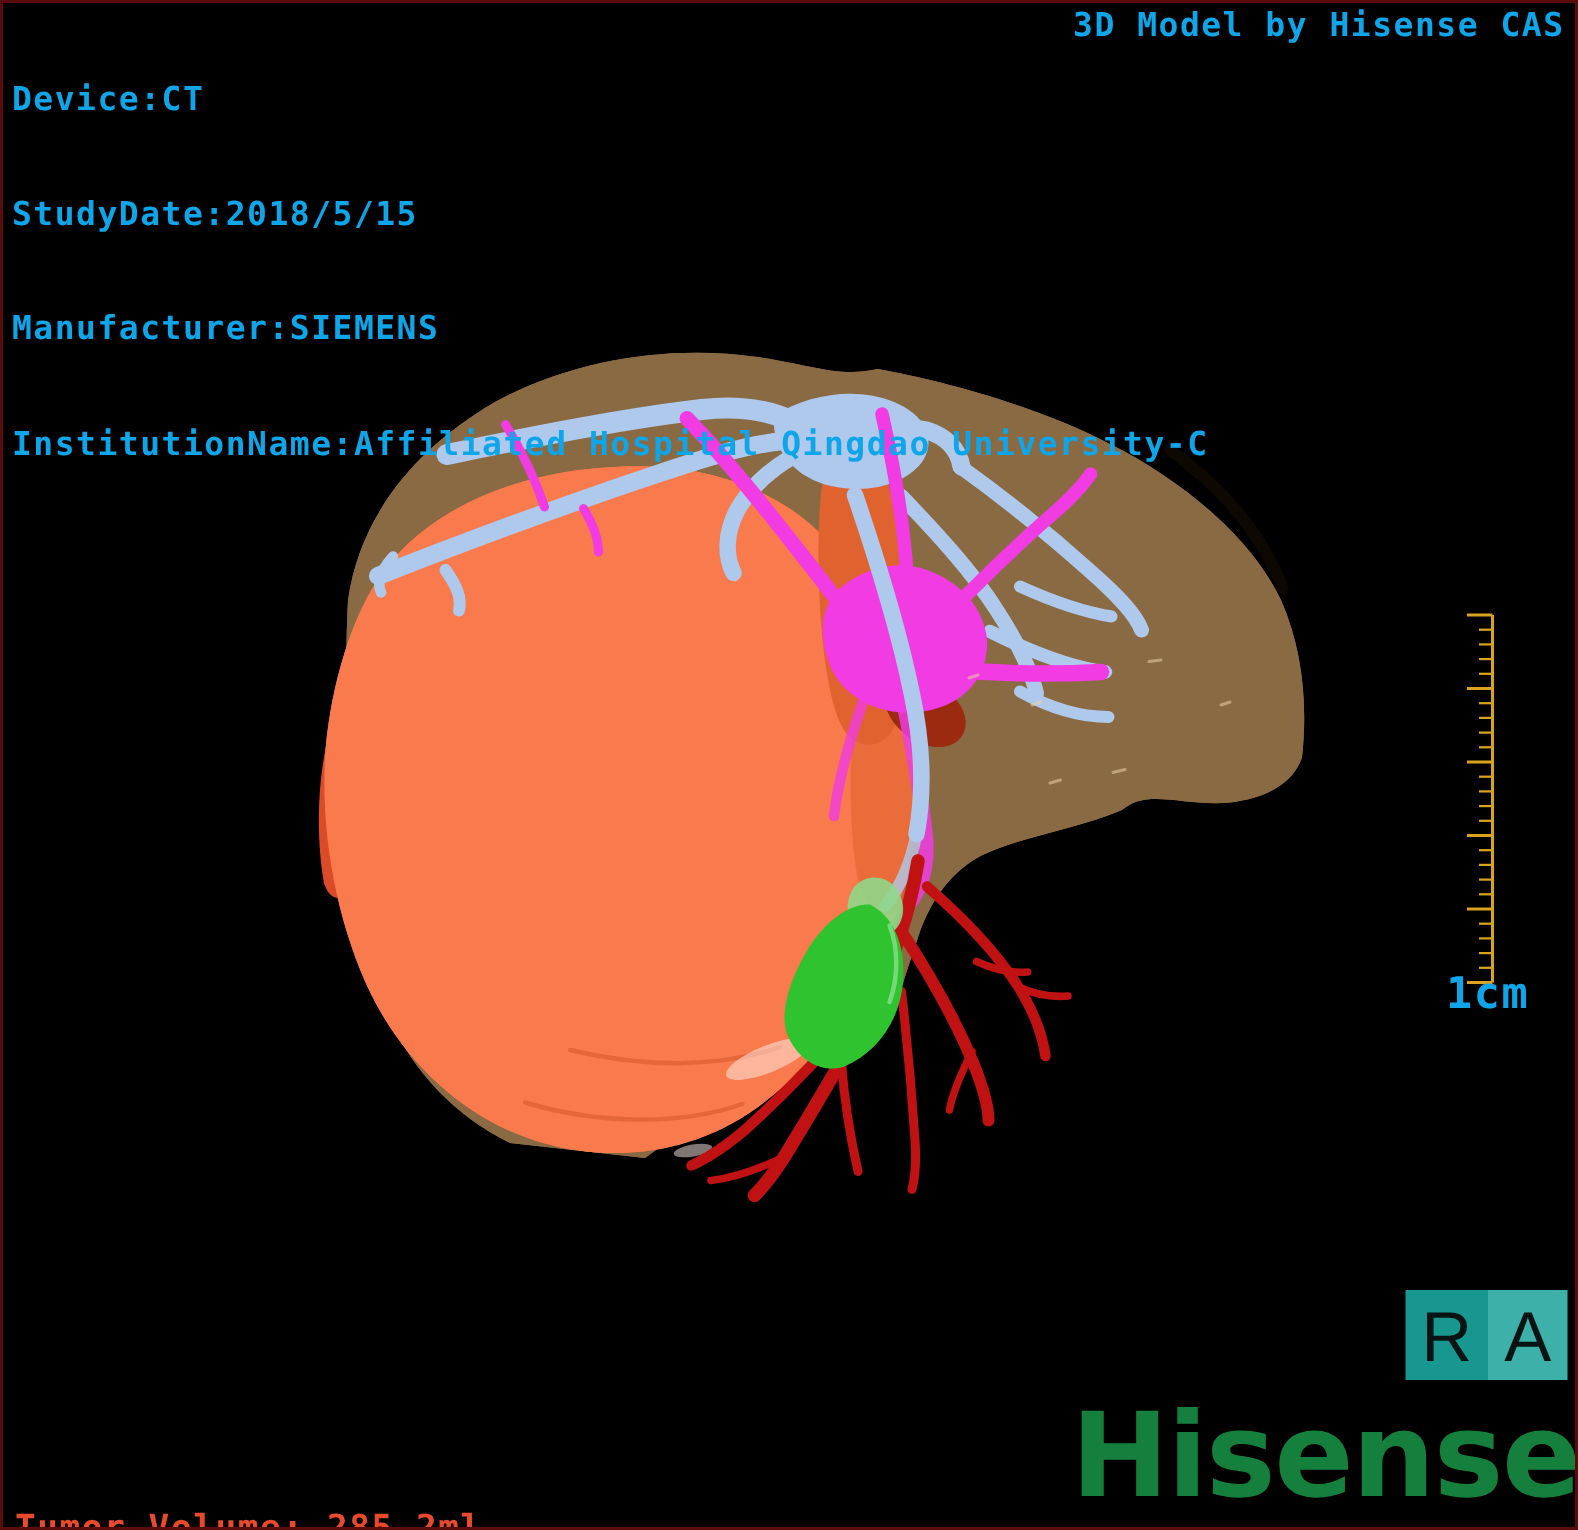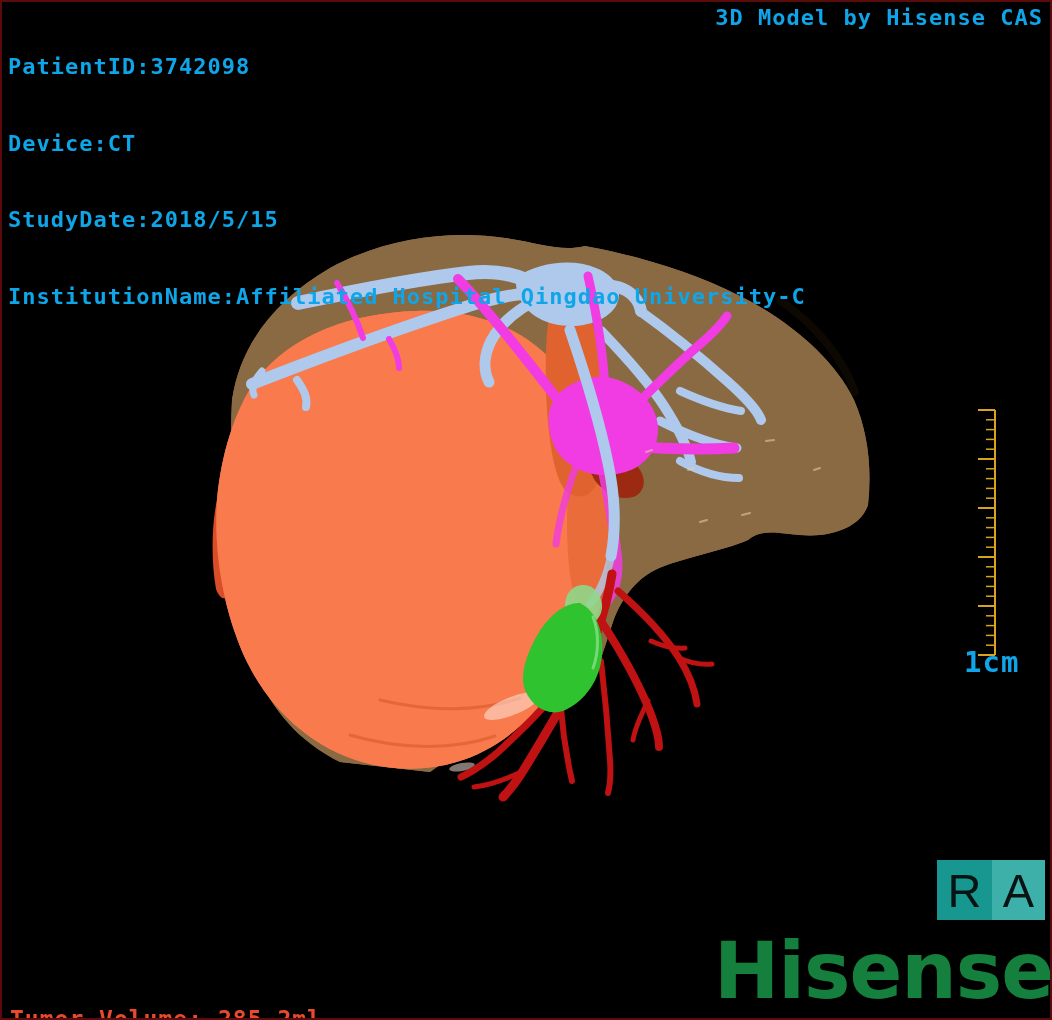--- a/index.html
+++ b/index.html
@@ -193,23 +193,23 @@
         <line x1="986" y1="615.8" x2="995" y2="615.8" stroke="#d9a31d" stroke-width="1.5"></line>
         <line x1="986" y1="625.6" x2="995" y2="625.6" stroke="#d9a31d" stroke-width="1.5"></line>
         <line x1="986" y1="635.4" x2="995" y2="635.4" stroke="#d9a31d" stroke-width="1.5"></line>
         <line x1="986" y1="645.2" x2="995" y2="645.2" stroke="#d9a31d" stroke-width="1.5"></line>
         <line x1="978" y1="655" x2="995" y2="655" stroke="#d9a31d" stroke-width="2"></line>
       </g>
   </svg>
 </div>
 
 <div id="patient-info" class="gold">
-  <div>PatientID:3742098</div>
   <div>Device:CT</div>
   <div>StudyDate:2018/5/15</div>
+  <div>Manufacturer:SIEMENS</div>
   <div>InstitutionName:Affiliated Hospital Qingdao University-C</div>
 </div>
 
 <div id="watermark" class="gold">3D Model by Hisense CAS</div>
 
 <div id="ruler-label" class="gold">1cm</div>
 
 <div id="orient-left" class="orient-box">R</div>
 <div id="orient-right" class="orient-box">A</div>
 

